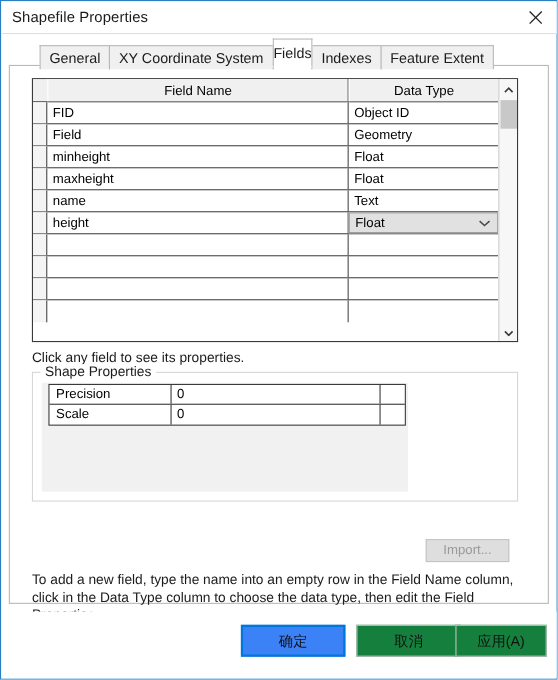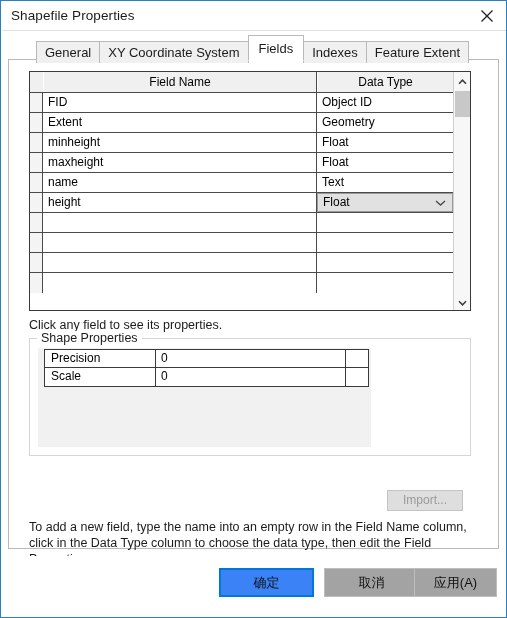--- a/index.html
+++ b/index.html
@@ -83,21 +83,21 @@
     top: 2px;
   }
   .tab.active {
     background: #ffffff;
     height: 26px;
     line-height: 25px;
     top: 0px;
     border: 1px solid #b9b9b9;
     border-bottom: 1px solid #ffffff;
     z-index: 10;
-    padding: 0 10px;
+    padding: 0 0;
   }
 
   
   #tabpage {
     position: absolute;
     left: 7px;
     top: 58px;
     width: 491px;
     height: 490px;
     box-sizing: border-box;
@@ -332,21 +332,21 @@
     width: 505px;
     height: 60px;
     background: #ffffff;
   }
   .dlgbtn {
     position: absolute;
     top: 12px;
     width: 95px;
     height: 29px;
     box-sizing: border-box;
-    background: #a3a3a3;
+    background: #15803d;
     border: 1px solid #bdbdbd;
     font-size: 13px;
     color: #111111;
     text-align: center;
     line-height: 27px;
     cursor: default;
     white-space: nowrap;
   }
   .dlgbtn.default {
     background: #3b82f6;
@@ -394,21 +394,21 @@
         </div>
 
         <div class="grow">
           <div class="gsel"></div>
           <div class="gname">FID</div>
           <div class="gtype">Object ID</div>
         </div>
 
         <div class="grow">
           <div class="gsel"></div>
-          <div class="gname">Extent</div>
+          <div class="gname">Field</div>
           <div class="gtype">Geometry</div>
         </div>
 
 
         <div class="grow">
           <div class="gsel"></div>
           <div class="gname">minheight</div>
           <div class="gtype">Float</div>
         </div>
 

